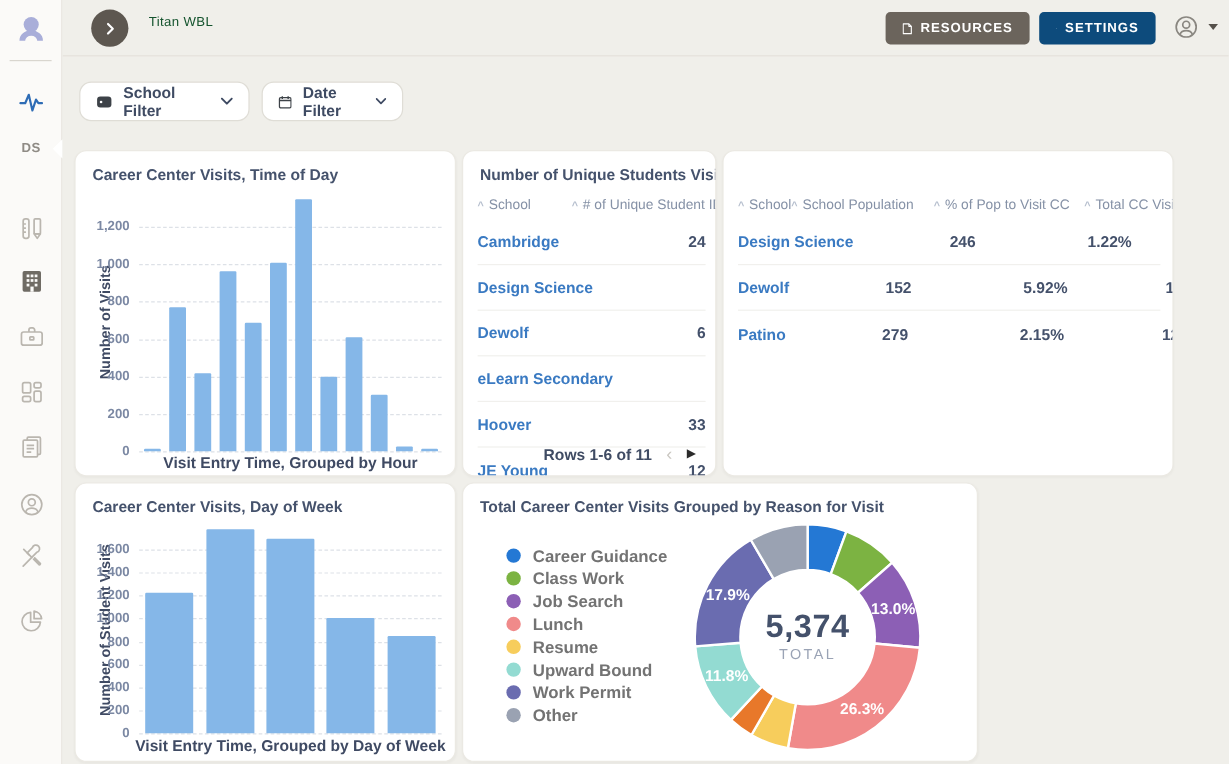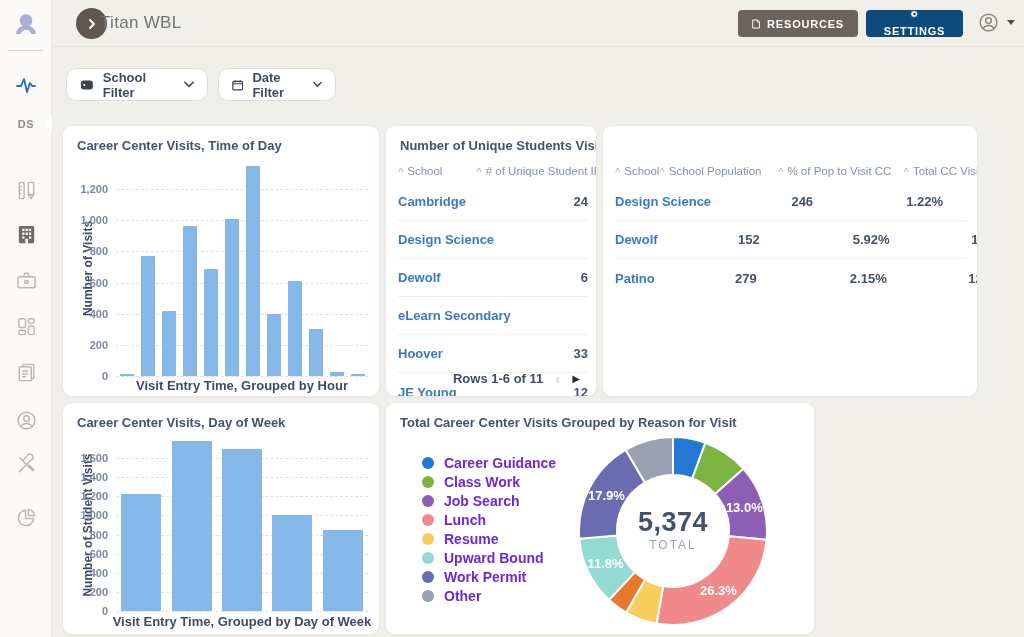--- a/index.html
+++ b/index.html
@@ -11,24 +11,24 @@
   .sb-item { position:absolute; left:0; width:52px; display:flex; justify-content:center; align-items:center; }
   .sb-divider { position:absolute; left:8px; right:8px; top:50px; border-top:1px solid #d9d6cf; }
   .sb-label { font-size:11px; font-weight:bold; color:#8f8b85; letter-spacing:0.5px; }
   .sb-pointer { position:absolute; right:-1px; top:116px; width:0; height:0; border-top:8px solid transparent; border-bottom:8px solid transparent; border-right:8px solid #ffffff; }
   .sb-icon { color:#bab6af; }
   .sb-icon svg { display:block; }
 
   
   .header { position:absolute; left:52px; top:0; width:972px; height:47px; background:#f0efea; border-bottom:1px solid #e5e2db; display:flex; align-items:center; }
   .back-circle { position:absolute; left:24px; top:8px; width:31px; height:31px; border-radius:50%; background:#5d5750; display:flex; align-items:center; justify-content:center; cursor:pointer; }
-  .app-title { position:absolute; left:48px; top:13px; font-size:17px; color:#737373; font-weight:500; letter-spacing:0.3px; }
+  .app-title { position:absolute; left:72px; top:13px; font-size:11px; color:#14532d; font-weight:500; letter-spacing:0.3px; }
   .hdr-btn { position:absolute; top:10px; height:27px; border:none; border-radius:4px; color:#fff; font-family:"Liberation Sans",sans-serif; font-size:11px; font-weight:bold; letter-spacing:0.8px; display:flex; align-items:center; gap:7px; padding:0 14px; cursor:pointer; }
   .btn-resources { left:686px; width:120px; background:#6b645c; }
-  .btn-settings { left:814px; width:97px; background:#0d4b7c;flex-direction:column; }
+  .btn-settings { left:814px; width:97px; background:#0d4b7c; }
   .user-menu { position:absolute; left:925px; top:11px; display:flex; align-items:center; gap:7px; cursor:pointer; }
   .user-caret { width:0; height:0; border-left:4px solid transparent; border-right:4px solid transparent; border-top:5px solid #55504a; }
 
   
   .filter-pill { position:absolute; top:68px; height:33px; background:#fff; border:1px solid #dfddd6; border-radius:10px; display:flex; align-items:center; padding:0 13px; gap:9px; cursor:pointer; color:#3f4b63; }
   .filter-pill .lbl { font-size:13px; font-weight:bold; }
   .pill-school { left:66px; width:142px; }
   .pill-date { left:218px; width:118px; }
   .pill-chev { margin-left:auto; }
 
@@ -53,21 +53,21 @@
   .num-cell { font-size:13px; font-weight:600; color:#44516b; text-align:right; }
   .pagination { position:absolute; left:0; right:0; bottom:10px; display:flex; justify-content:flex-end; align-items:center; gap:12px; padding-right:16px; }
   .pag-text { font-size:13px; font-weight:bold; color:#3f4b63; }
   .pag-prev { color:#c9c6c0; font-size:15px; line-height:1; cursor:default; }
   .pag-next { color:#2b2b2b; font-size:10px; line-height:1; cursor:pointer; }
 
   
   .legend { position:absolute; left:36px; top:50px; }
   .legend-item { display:flex; align-items:center; gap:10px; height:19px; cursor:pointer; }
   .legend-dot { width:12px; height:12px; border-radius:50%; flex:0 0 auto; }
-  .legend-label { font-size:14px; font-weight:bold; color:#6d28d9; white-space:nowrap; }
+  .legend-label { font-size:14px; font-weight:bold; color:#737373; white-space:nowrap; }
   .donut-center { position:absolute; left:217px; top:104px; width:140px; text-align:center; pointer-events:none; }
   .donut-total { font-size:27px; font-weight:600; color:#44516b; letter-spacing:0.5px; }
   .donut-total-label { font-size:12px; color:#9aa3b5; letter-spacing:2px; margin-top:0; }
   .slice { cursor:pointer; }
   .slice-label { font-size:13px; font-weight:bold; fill:#ffffff; }
 </style>
 </head>
 <body>
 
 <div class="screen">

